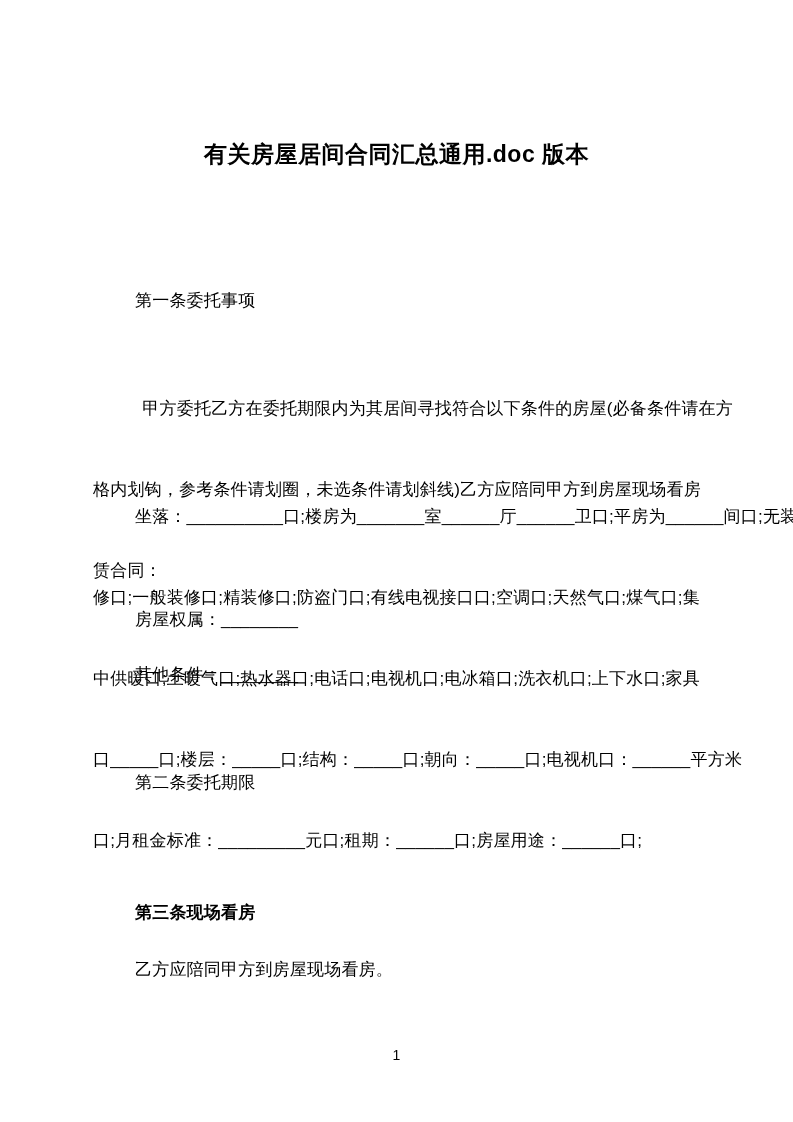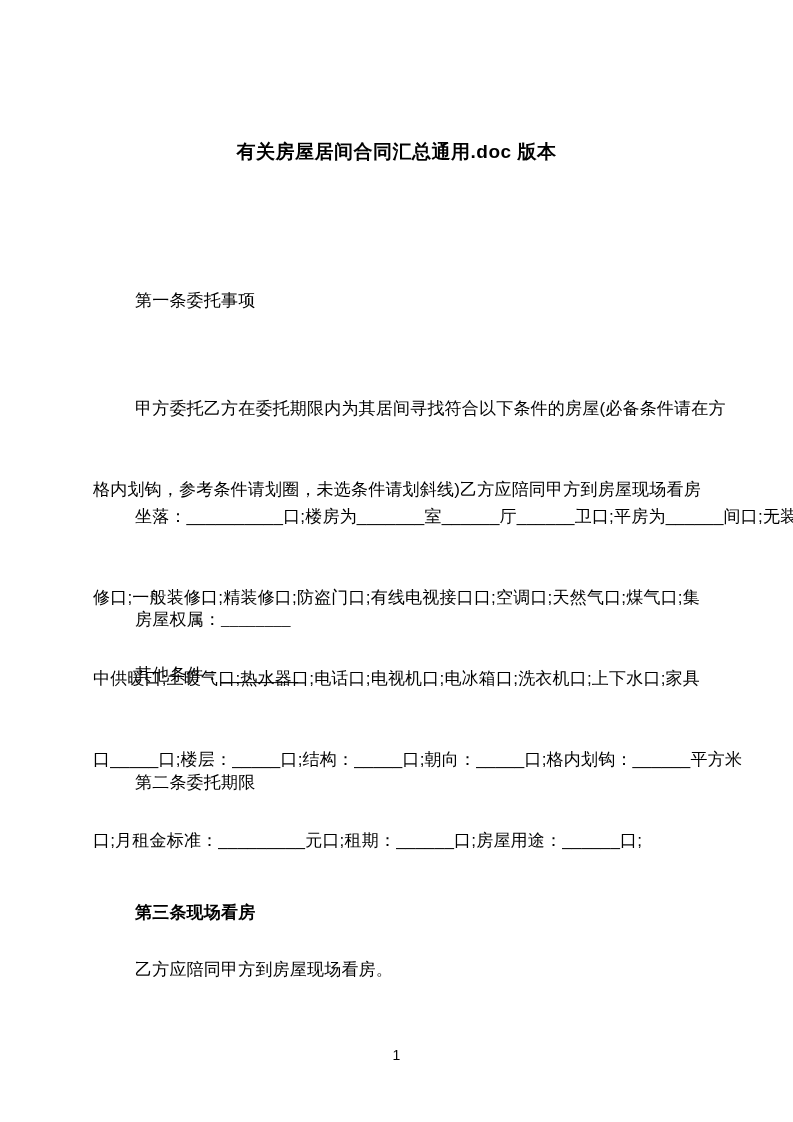--- a/index.html
+++ b/index.html
@@ -15,27 +15,27 @@
   .block{
     position:absolute;
     left:93px;
     width:640px;
     font-size:17px;
     line-height:27px;
     letter-spacing:0.2px;
     white-space:pre;
   }
   .line{height:27px;white-space:pre;}
-  .indent{padding-left:42px;}
+  .indent{padding-left:42px;text-align:right;}
   .doc-title{
     position:absolute;
     left:0;top:139px;
     width:793px;
     text-align:center;
-    font-size:19px;
+    font-size:23px;
     font-weight:bold;
     letter-spacing:0.5px;
     white-space:pre;
   }
   .heading{font-weight:normal;}
   .page-number{
     position:absolute;
     left:0;top:1045px;
     width:793px;
     text-align:center;
@@ -48,31 +48,32 @@
 
 <div class="page">
 
   <div class="doc-title">有关房屋居间合同汇总通用.doc 版本</div>
 
   <div class="block heading" style="top:287px;padding-left:42px;">第一条委托事项</div>
 
   <div class="block" style="top:341px;">
     <div class="line indent">甲方委托乙方在委托期限内为其居间寻找符合以下条件的房屋(必备条件请在方</div>
     <div class="line">格内划钩，参考条件请划圈，未选条件请划斜线)乙方应陪同甲方到房屋现场看房</div>
+    <div class="line">赁合同：</div>
   </div>
 
   <div class="block" style="top:449px;">
     <div class="line indent">坐落：__________口;楼房为_______室______厅______卫口;平房为______间口;无装</div>
     <div class="line">修口;一般装修口;精装修口;防盗门口;有线电视接口口;空调口;天然气口;煤气口;集</div>
     <div class="line">中供暖口;土暖气口;热水器口;电话口;电视机口;电冰箱口;洗衣机口;上下水口;家具</div>
-    <div class="line">口_____口;楼层：_____口;结构：_____口;朝向：_____口;格内划钩：______平方米</div>
+    <div class="line">口_____口;楼层：_____口;结构：_____口;朝向：_____口;电视机口：______平方米</div>
     <div class="line">口;月租金标准：_________元口;租期：______口;房屋用途：______口;</div>
   </div>
 
-  <div class="block" style="top:606px;padding-left:42px;font-family:Liberation Serif, serif;">房屋权属：________</div>
+  <div class="block" style="top:606px;padding-left:42px;">房屋权属：________</div>
 
   <div class="block" style="top:661px;padding-left:42px;">其他条件：________</div>
 
 
   <div class="block heading" style="top:769px;padding-left:42px;">第二条委托期限</div>
 
 
   <div class="block heading" style="top:899px;padding-left:42px;font-weight:bold;">第三条现场看房</div>
 
   <div class="block" style="top:956px;padding-left:42px;">乙方应陪同甲方到房屋现场看房。</div>

